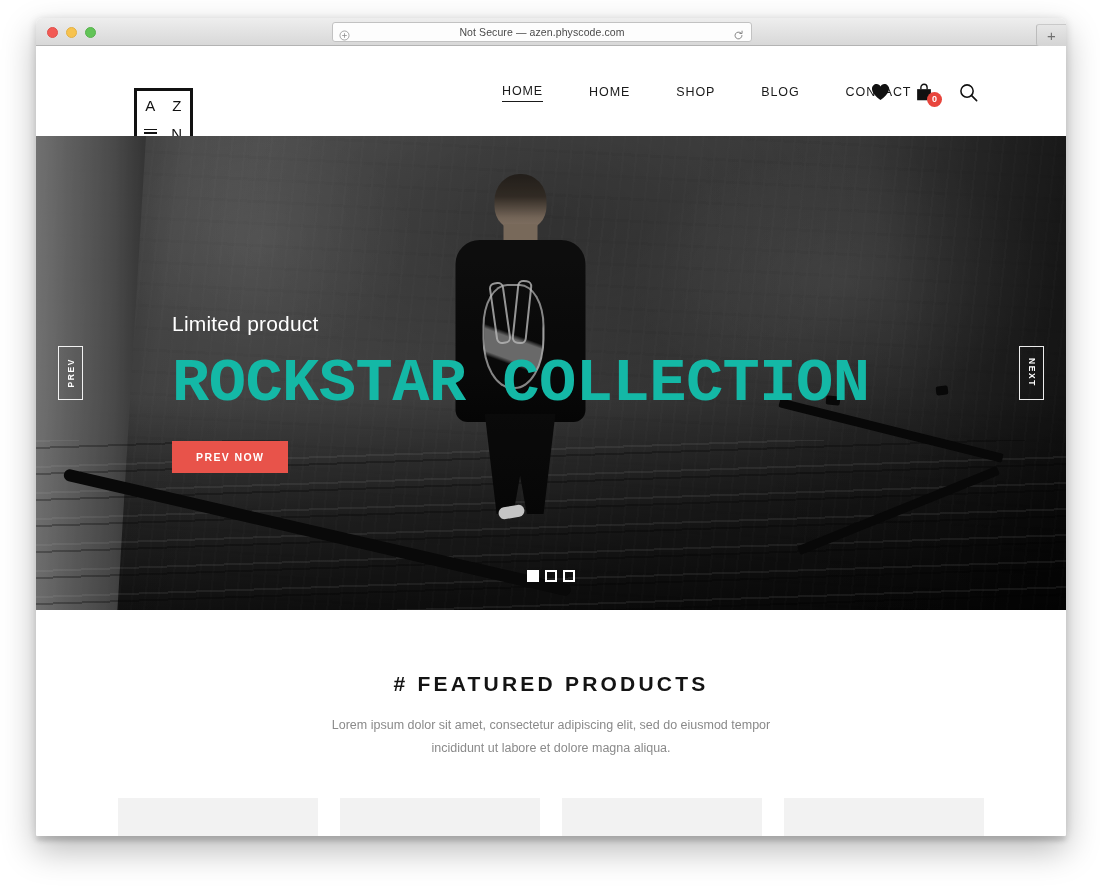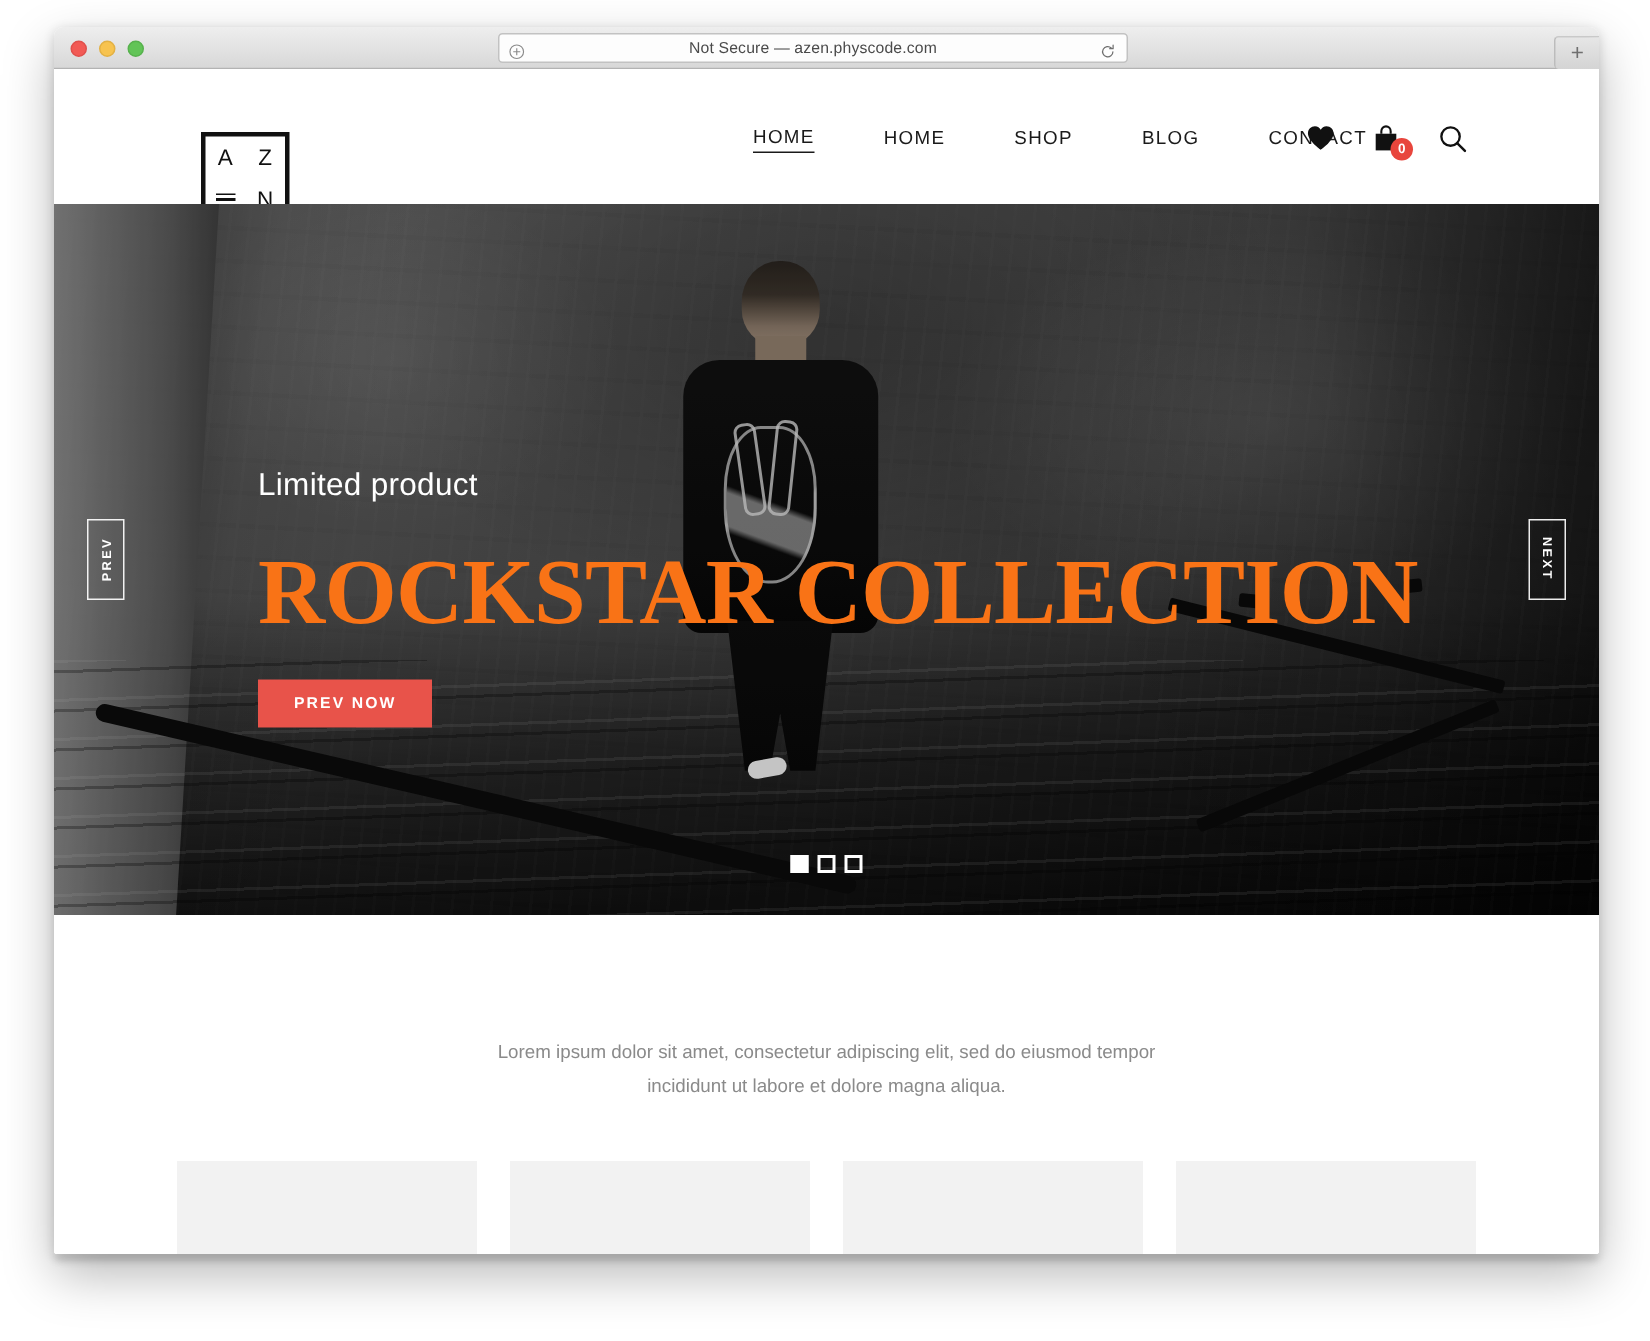--- a/index.html
+++ b/index.html
@@ -387,31 +387,31 @@
   .hero-content {
     position: absolute;
     left: 136px;
     top: 176px;
     z-index: 5;
   }
   .hero-subtitle {
     font-size: 21px;
     color: #ffffff;
     letter-spacing: 0.2px;
-    margin-bottom: 28px;
+    margin-bottom: 16px;
     font-family: "Liberation Sans", sans-serif;
   }
   .hero-title {
     font-size: 62px;
     font-weight: bold;
-    color: #f97316;
+    color: #14b8a6;
     letter-spacing: -0.5px;
     line-height: 1.02;
     white-space: nowrap;
-    font-family: Liberation Serif, serif;
+    font-family: Liberation Mono, monospace;
   }
   .shop-now-btn {
     display: inline-block;
     margin-top: 26px;
     background: #e8534a;
     color: #ffffff;
     font-size: 10.5px;
     font-weight: bold;
     letter-spacing: 1.4px;
     padding: 10px 24px;
@@ -634,20 +634,21 @@
         </div>
 
         <div class="slider-dots">
           <div class="dot active"></div>
           <div class="dot"></div>
           <div class="dot"></div>
         </div>
       </section>
 
       <section class="featured">
+        <h2 class="featured-title"># FEATURED PRODUCTS</h2>
         <p class="featured-sub">
           <span>Lorem ipsum dolor sit amet, consectetur adipiscing elit, sed do eiusmod tempor</span><br>
           <span>incididunt ut labore et dolore magna aliqua.</span>
         </p>
 
         <div class="product-grid">
           <div class="product-card"></div>
           <div class="product-card"></div>
           <div class="product-card"></div>
           <div class="product-card"></div>

